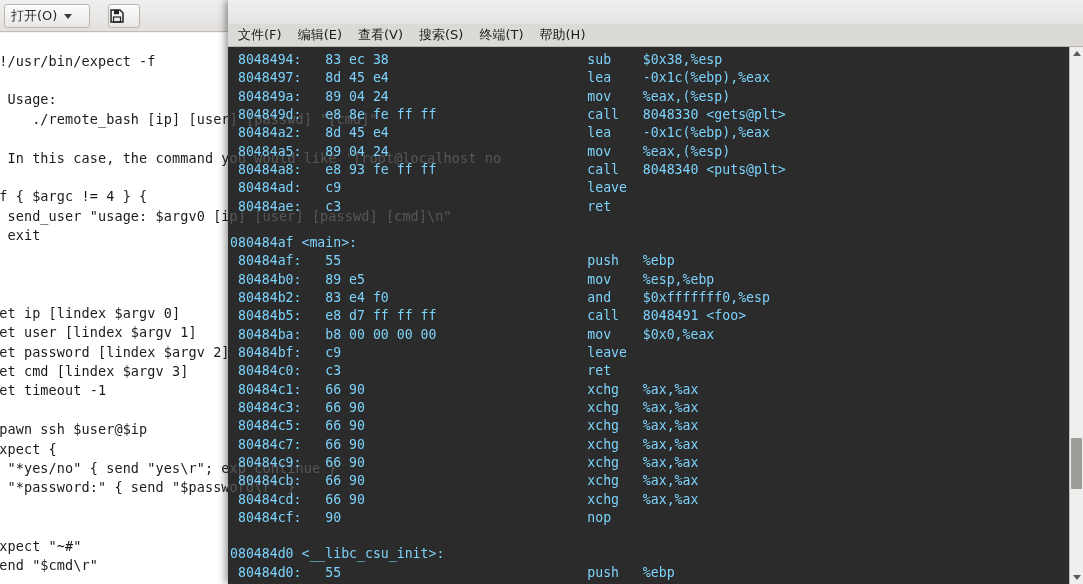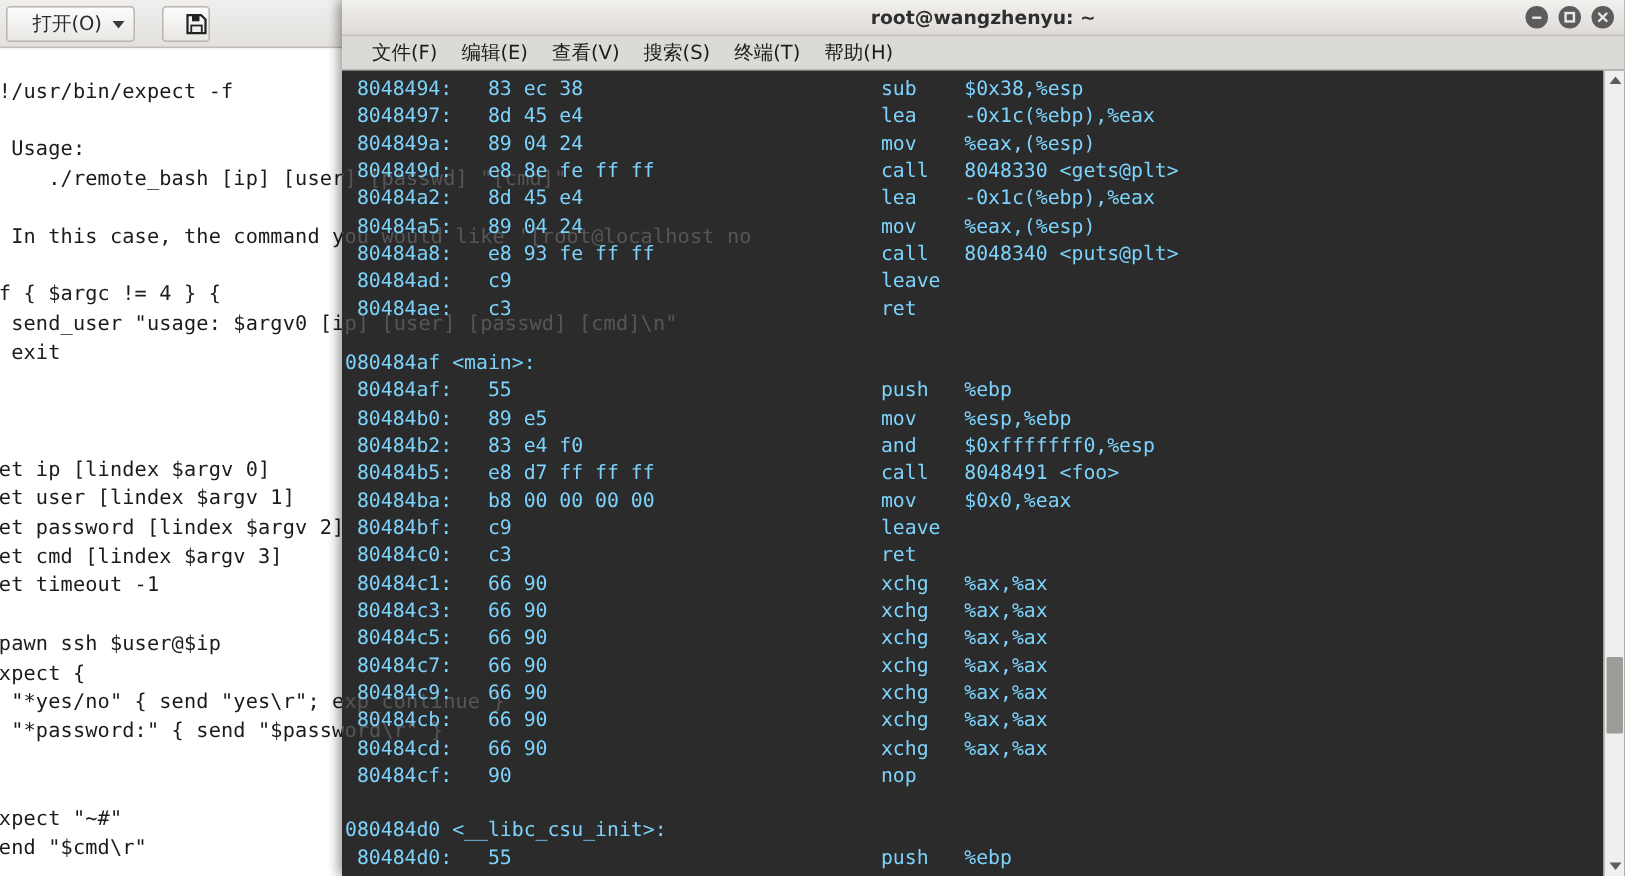--- a/index.html
+++ b/index.html
@@ -19,21 +19,21 @@
   #editor-headerbar{
     position:absolute;left:0;top:0;width:1083px;height:32px;
     background:linear-gradient(to bottom,#f0efee 0%,#e3e1de 100%);
     border-bottom:1px solid #bfbcb8;
     box-sizing:border-box;
   }
   .hb-btn{
     position:absolute;top:4px;height:24px;
     background:linear-gradient(to bottom,#fcfcfc 0%,#e9e7e4 100%);
     border:1px solid #b9b6b2;border-radius:3px;
-    display:flex;align-items:center;justify-content:flex-end;
+    display:flex;align-items:center;justify-content:flex-start;
     box-sizing:border-box;
   }
   #open-button{left:4px;width:86px;padding:0 6px;}
   #open-button .lbl{
     font-size:13px;color:#2b2b2b;white-space:nowrap;
     font-family:"DejaVu Sans", sans-serif;
   }
   #open-button .caret{
     margin-left:7px;width:0;height:0;
     border-left:4px solid transparent;border-right:4px solid transparent;
@@ -79,21 +79,21 @@
     width:15px;height:15px;border-radius:50%;
     background:#5c5c5c;
     display:flex;align-items:center;justify-content:center;
   }
   .wc svg{display:block;}
 
   #term-menubar{
     position:absolute;left:0;top:24px;width:855px;height:23px;
     background:#dcdad6;border-bottom:1px solid #b8b5b0;
     box-sizing:border-box;
-    display:flex;align-items:center;padding-left:12px;
+    display:flex;align-items:center;padding-left:2px;
   }
   .menu-item{
     font-size:13px;color:#1d1d1d;padding:2px 8px;white-space:nowrap;
     font-family:"DejaVu Sans", sans-serif;
   }
 
   #term-screen{
     position:absolute;left:0;top:47px;width:855px;height:537px;
     background:#2b2b2b;
     overflow:hidden;
@@ -193,47 +193,20 @@
 send "$cmd\r"
 
 send  "exit\r"
 expect eof</pre>
   </div>
 
 </div>
 
 <div id="terminal-window">
 
-  <div id="term-titlebar">
-    <div id="term-title">root@wangzhenyu: ~</div>
-
-    <div id="term-window-controls">
-      <div class="wc">
-        <span>
-          <svg width="11" height="11" viewBox="0 0 11 11">
-              <rect x="2.5" y="5" width="6" height="1.6" fill="#e9e9e9"></rect>
-            </svg>
-        </span>
-      </div>
-      <div class="wc">
-        <span>
-          <svg width="11" height="11" viewBox="0 0 11 11">
-              <rect x="2.7" y="2.7" width="5.6" height="5.6" fill="none" stroke="#e9e9e9" stroke-width="1.6"></rect>
-            </svg>
-        </span>
-      </div>
-      <div class="wc">
-        <span>
-          <svg width="11" height="11" viewBox="0 0 11 11">
-              <path d="M3 3 L8 8 M8 3 L3 8" stroke="#e9e9e9" stroke-width="1.6" stroke-linecap="round"></path>
-            </svg>
-        </span>
-      </div>
-    </div>
-  </div>
 
   <div id="term-menubar">
     <span class="menu-item">文件(F)</span>
     <span class="menu-item">编辑(E)</span>
     <span class="menu-item">查看(V)</span>
     <span class="menu-item">搜索(S)</span>
     <span class="menu-item">终端(T)</span>
     <span class="menu-item">帮助(H)</span>
   </div>
 

